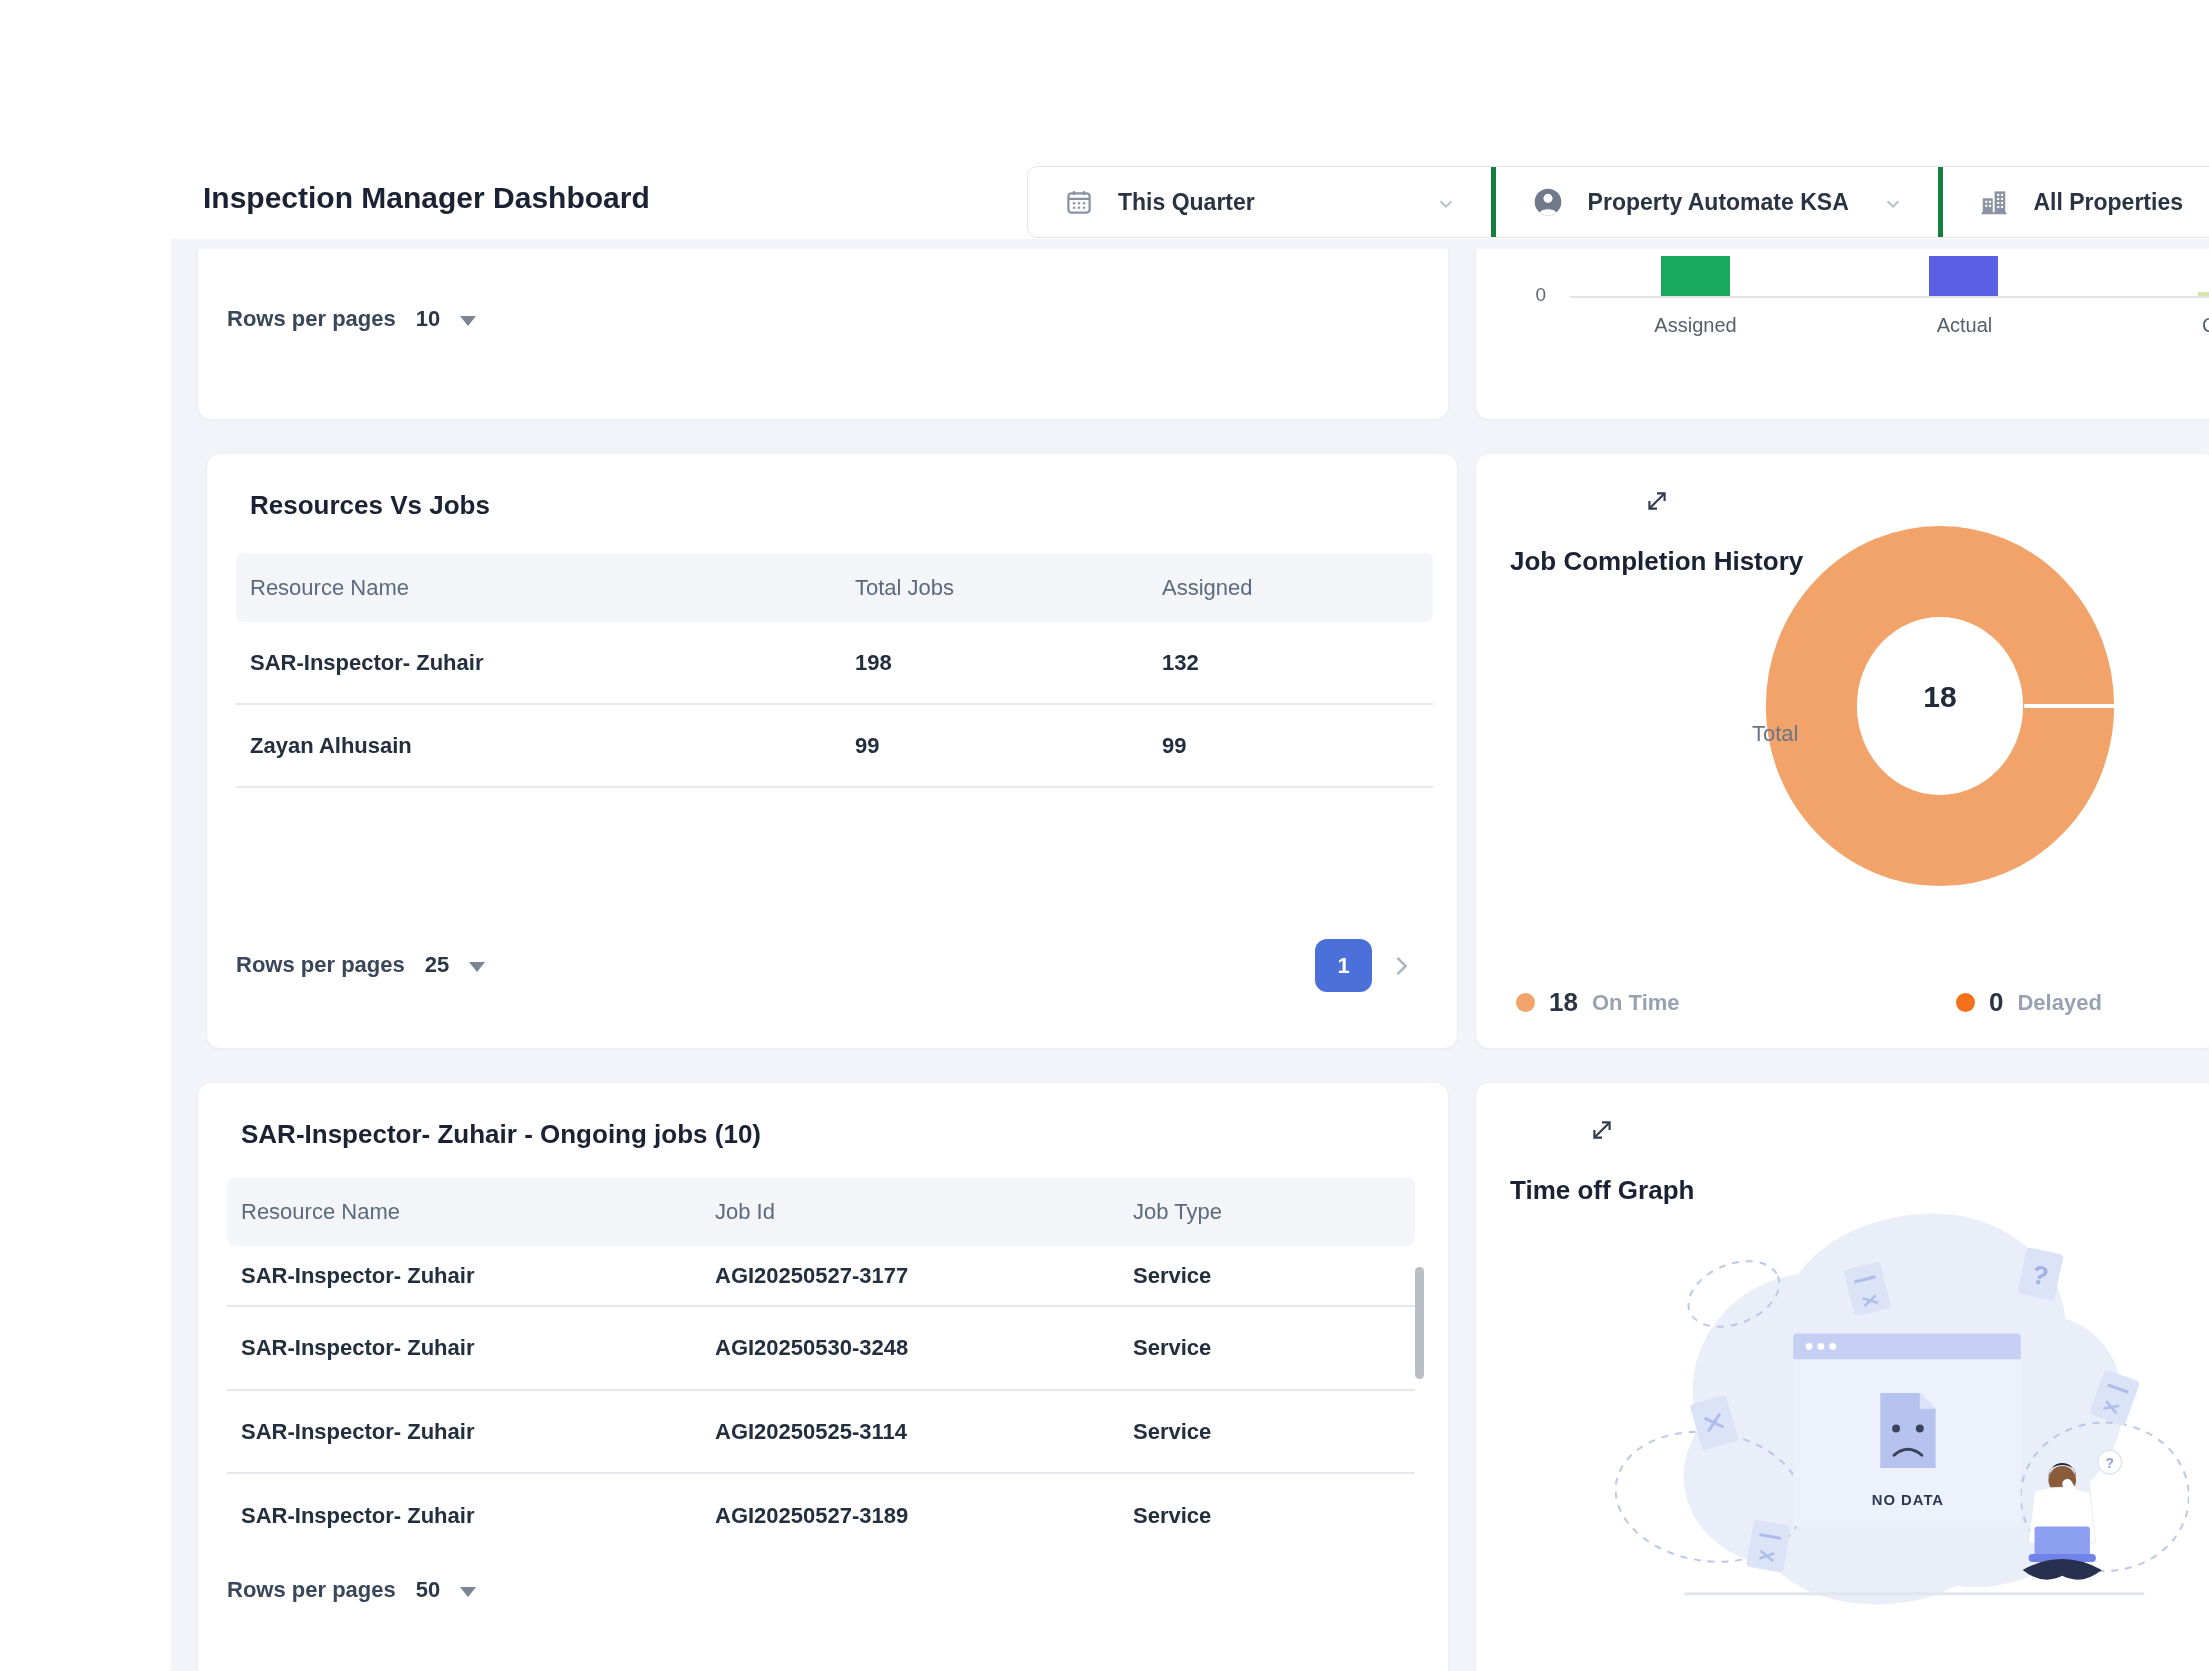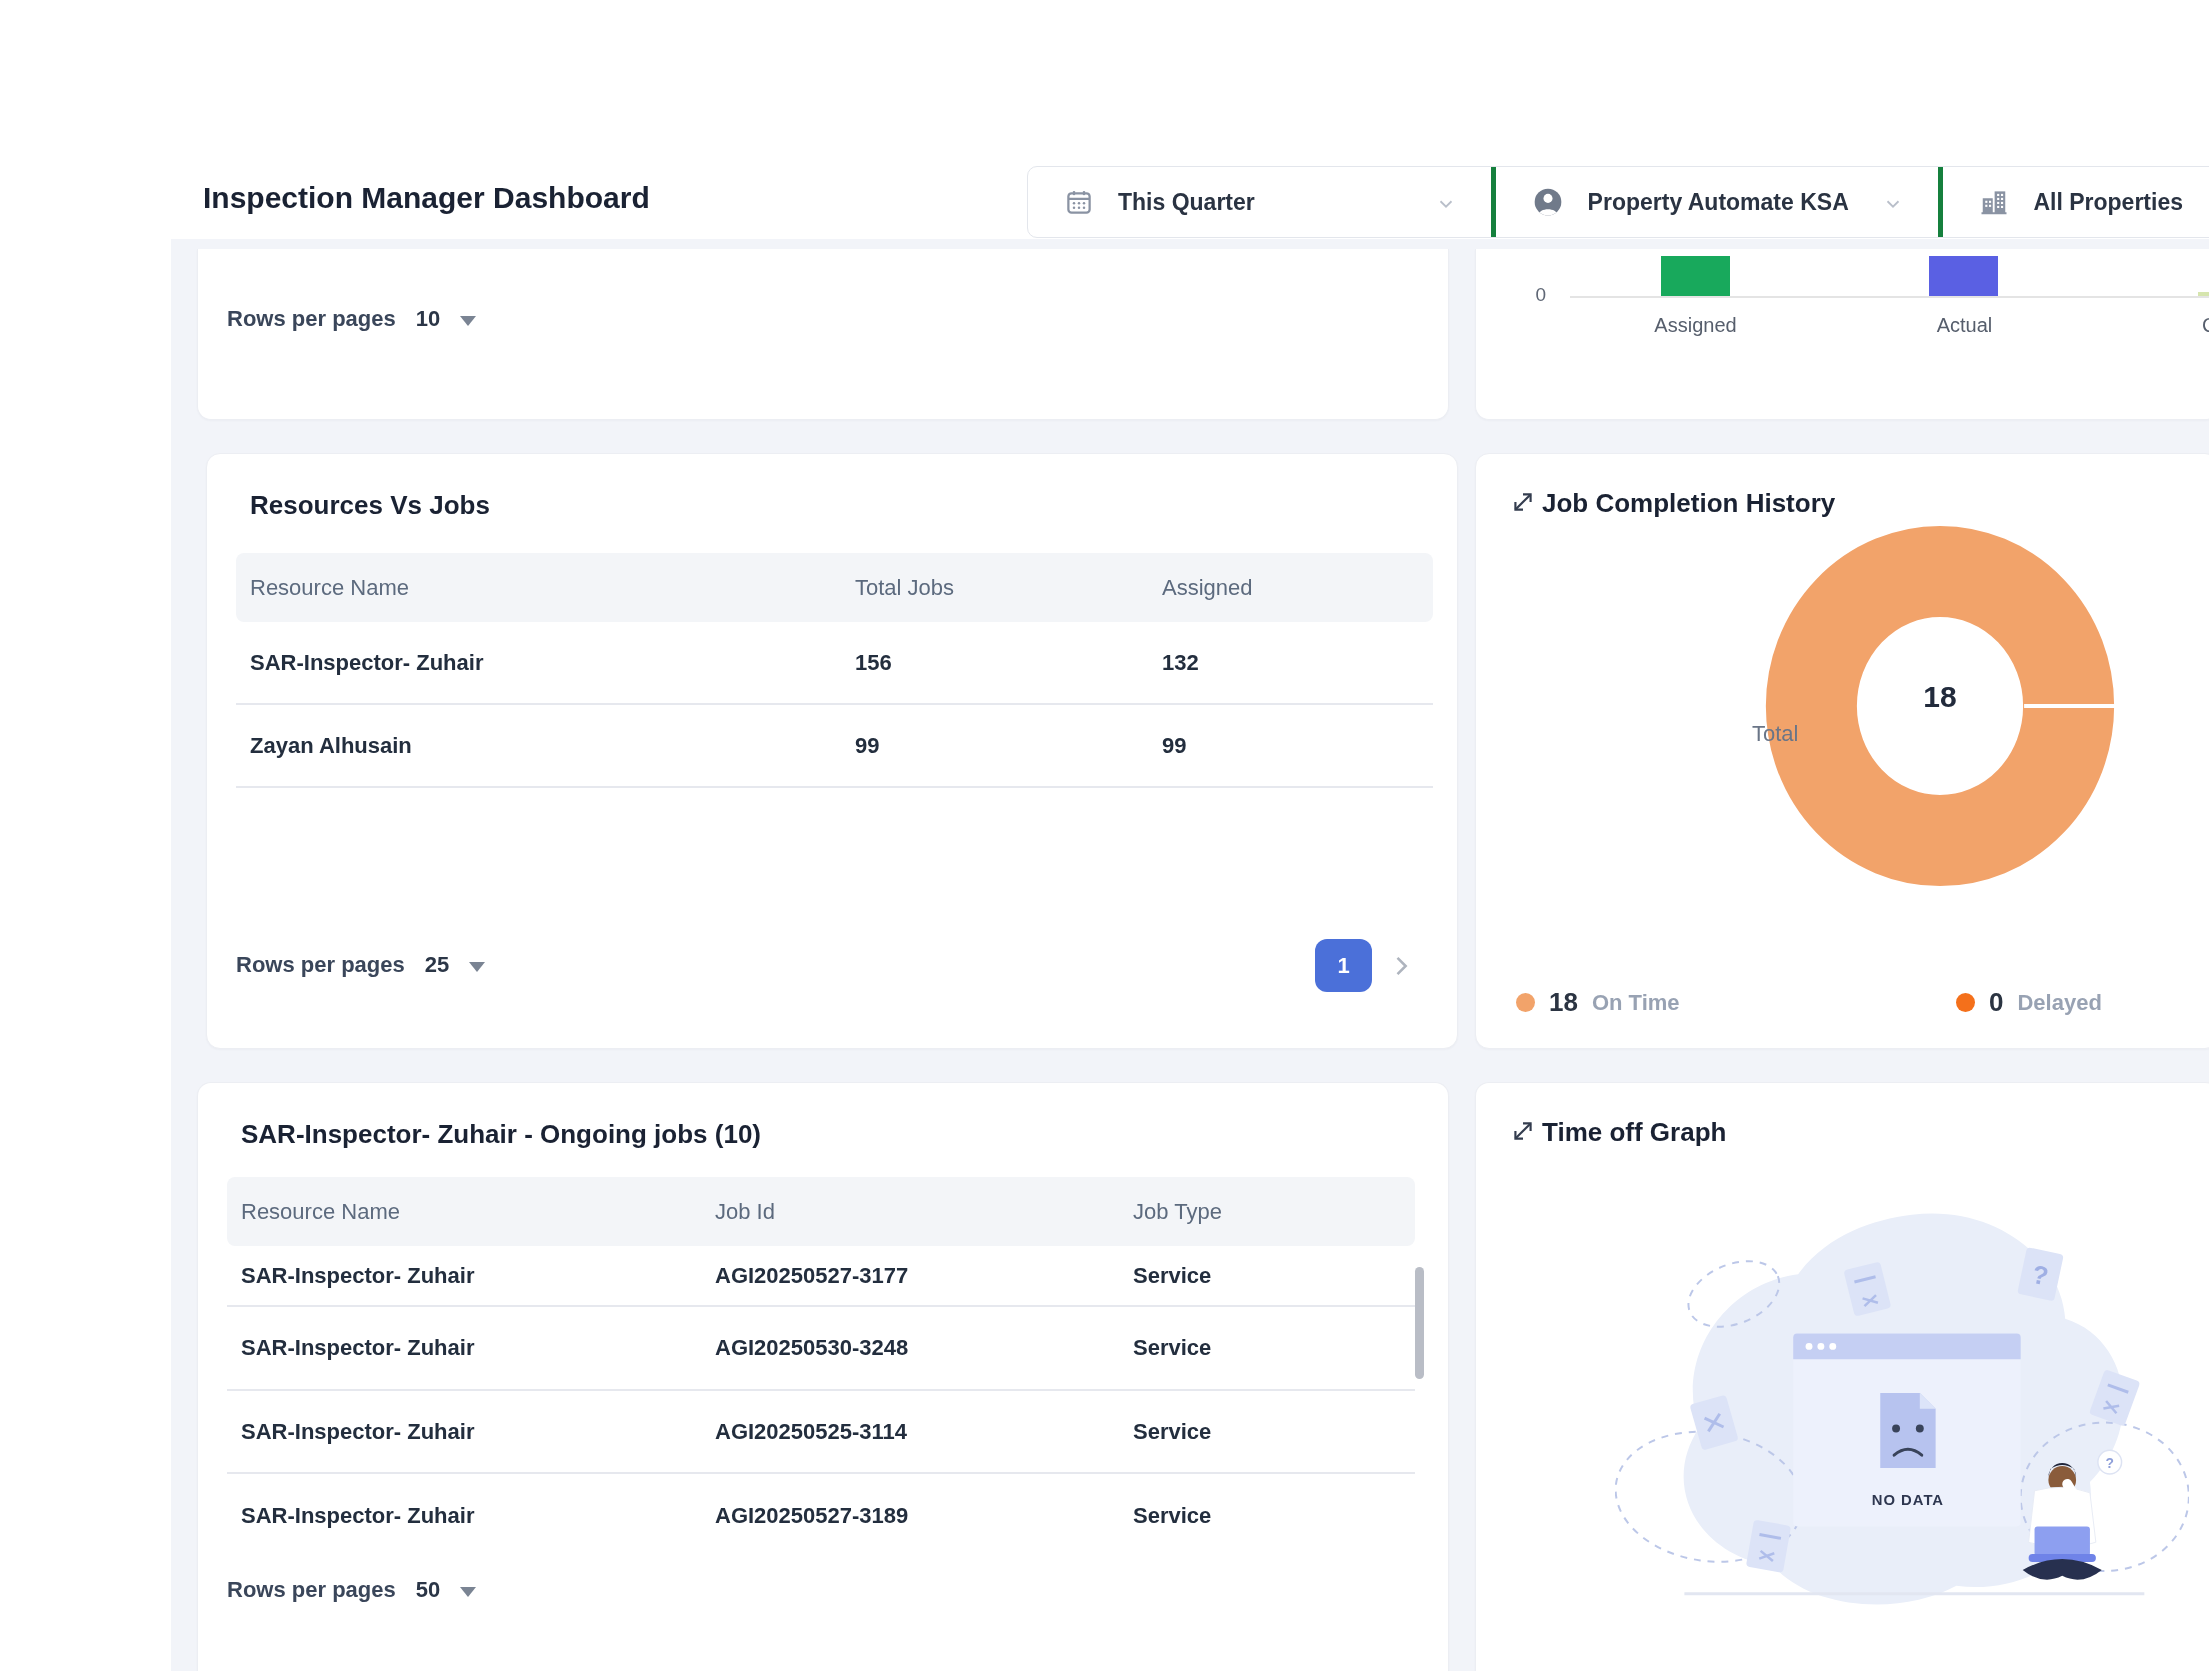--- a/index.html
+++ b/index.html
@@ -25,21 +25,21 @@
   .cut-bottom{border-bottom:none;border-radius:14px 14px 0 0;}
   .card-topleft{left:197px;top:249px;width:1252px;height:171px;}
   .card-topright{left:1475px;top:249px;width:744px;height:171px;overflow:hidden;}
   .card-resources{left:206px;top:453px;width:1252px;height:596px;}
   .card-jobhistory{left:1475px;top:453px;width:744px;height:596px;overflow:hidden;}
   .card-ongoing{left:197px;top:1082px;width:1252px;height:634px;}
   .card-timeoff{left:1475px;top:1082px;width:744px;height:634px;overflow:hidden;}
 
   .card-title{font-size:26px;font-weight:700;color:#1A2233;}
   .title-abs{position:absolute;left:43px;top:36px;}
-  .card-head{position:absolute;left:34px;top:34px;display:flex;align-items:center;gap:6px;}
+  .card-head{position:absolute;left:34px;top:34px;display:flex;align-items:center;gap:28px;flex-direction:column;}
 
   
   .rpp{position:absolute;display:flex;align-items:center;gap:20px;}
   .rpp .rpp-label{font-size:22px;font-weight:700;color:#3A465A;}
   .rpp .rpp-value{font-size:22px;font-weight:700;color:#2B3647;}
   .caret-down{width:0;height:0;border-left:8px solid transparent;border-right:8px solid transparent;
     border-top:10px solid #7A8493;margin-top:4px;}
 
   
   .axis-line{position:absolute;left:94px;right:0;top:47px;height:2px;background:#E4E4E4;}
@@ -186,21 +186,21 @@
   <section class="card card-resources">
     <div class="card-title title-abs">Resources Vs Jobs</div>
     <div class="table t-res">
       <div class="thead cols-res">
         <span>Resource Name</span>
         <span>Total Jobs</span>
         <span>Assigned</span>
       </div>
       <div class="trow cols-res h84">
         <span>SAR-Inspector- Zuhair</span>
-        <span>156</span>
+        <span>198</span>
         <span>132</span>
       </div>
       <div class="trow cols-res h84">
         <span>Zayan Alhusain</span>
         <span>99</span>
         <span>99</span>
       </div>
     </div>
     <div class="rpp" style="left:29px;top:498px;">
       <span class="rpp-label">Rows per pages</span>

